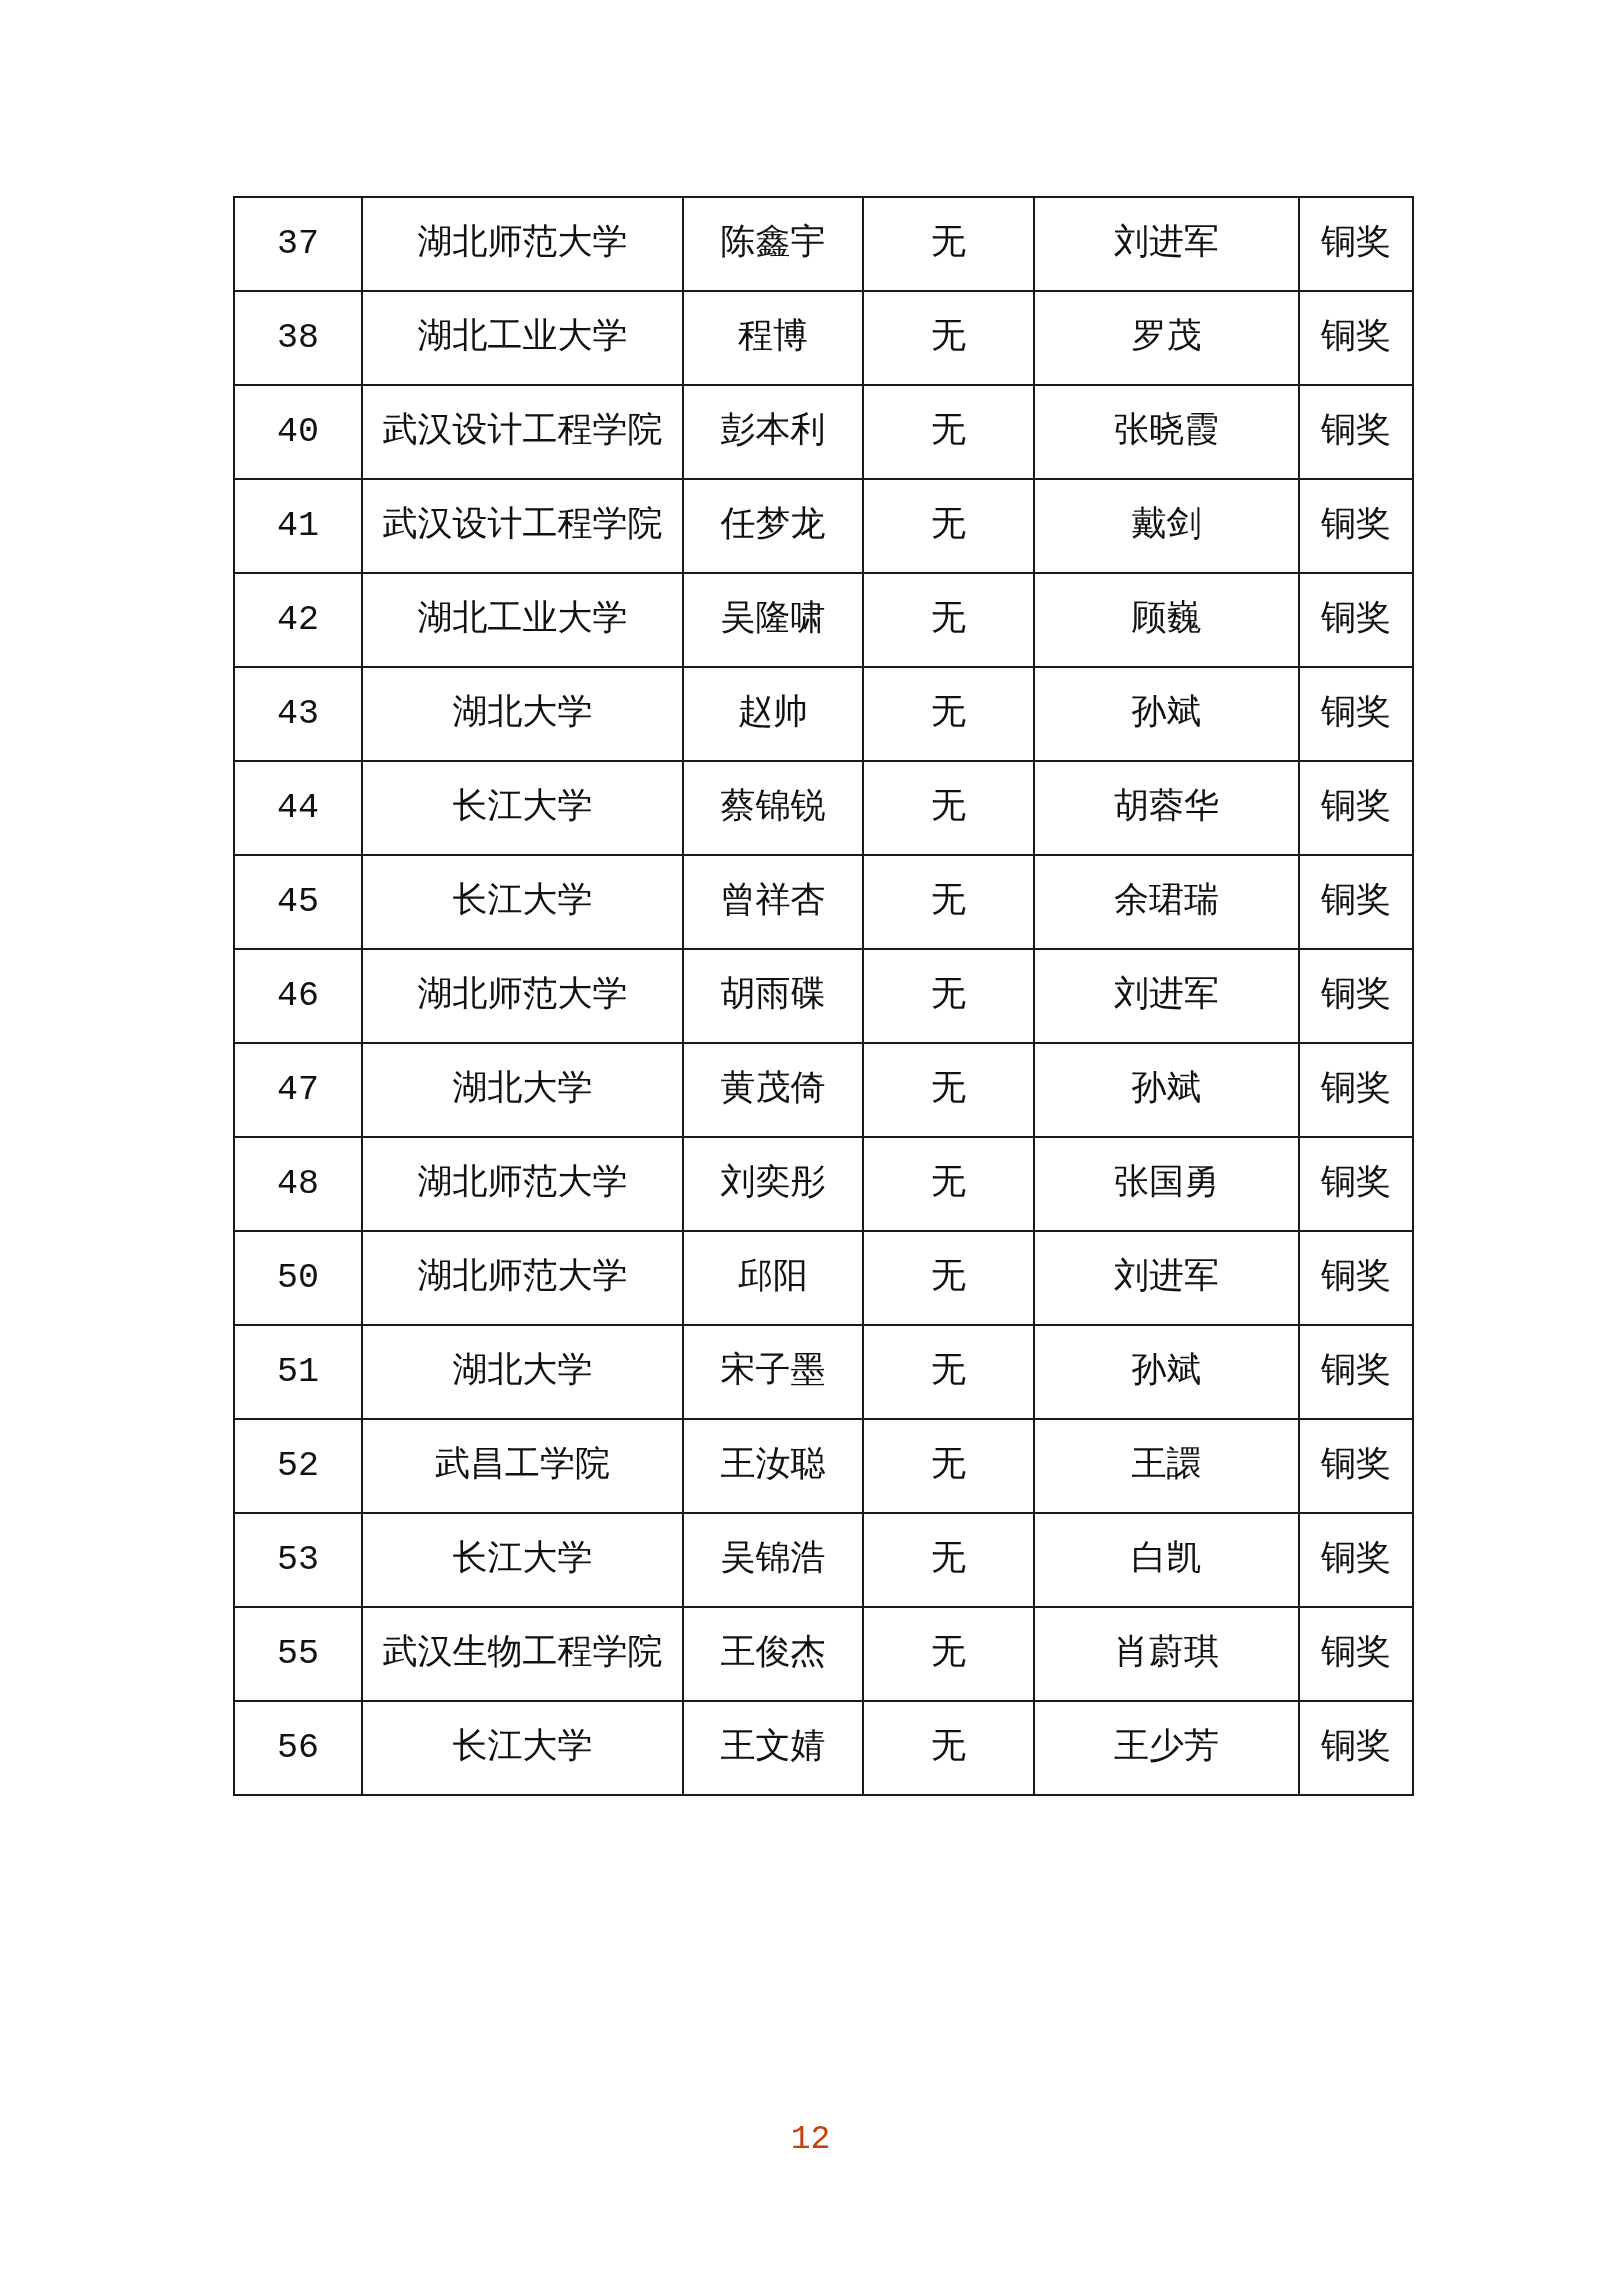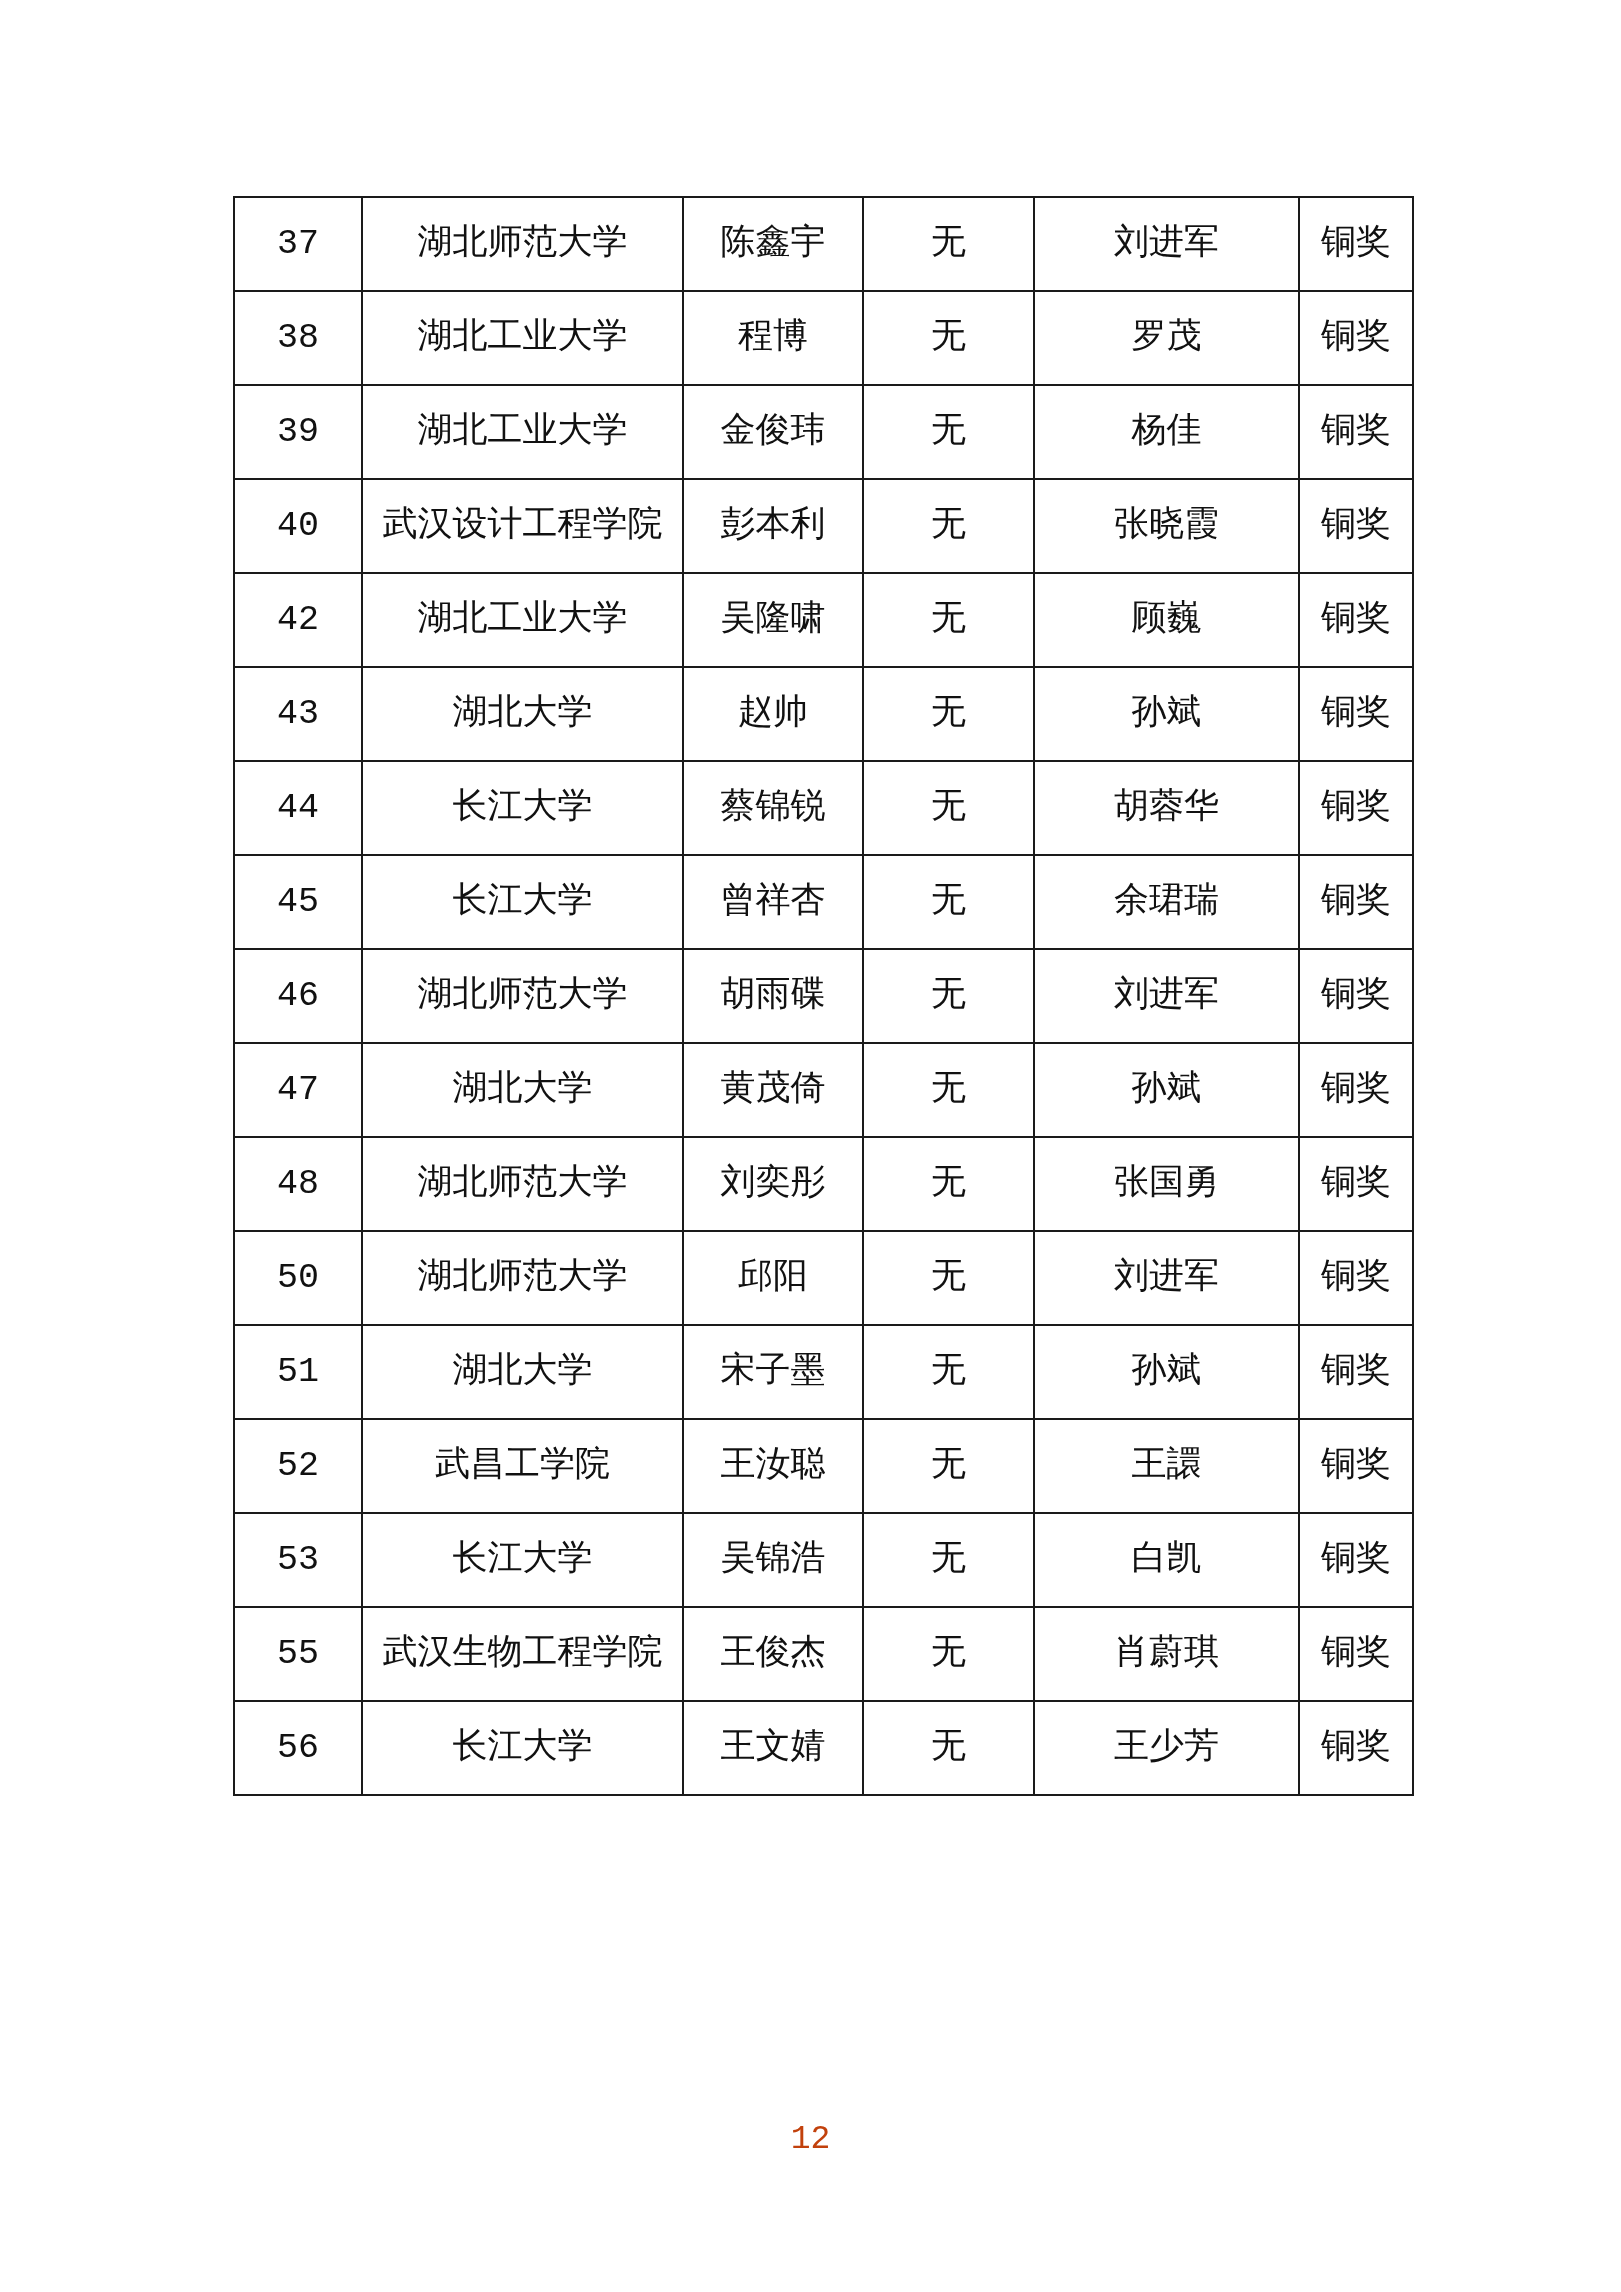--- a/index.html
+++ b/index.html
@@ -77,36 +77,36 @@
     </tr>
         <tr>
       <td>38</td>
       <td>湖北工业大学</td>
       <td>程博</td>
       <td>无</td>
       <td>罗茂</td>
       <td>铜奖</td>
     </tr>
         <tr>
-      <td>39</td>
-      <td>湖北工业大学</td>
-      <td>金俊玮</td>
-      <td>无</td>
-      <td>杨佳</td>
-      <td>铜奖</td>
-    </tr>
-        <tr>
       <td>40</td>
       <td>武汉设计工程学院</td>
       <td>彭本利</td>
       <td>无</td>
       <td>张晓霞</td>
       <td>铜奖</td>
     </tr>
         <tr>
+      <td>41</td>
+      <td>武汉设计工程学院</td>
+      <td>任梦龙</td>
+      <td>无</td>
+      <td>戴剑</td>
+      <td>铜奖</td>
+    </tr>
+        <tr>
       <td>42</td>
       <td>湖北工业大学</td>
       <td>吴隆啸</td>
       <td>无</td>
       <td>顾巍</td>
       <td>铜奖</td>
     </tr>
         <tr>
       <td>43</td>
       <td>湖北大学</td>

